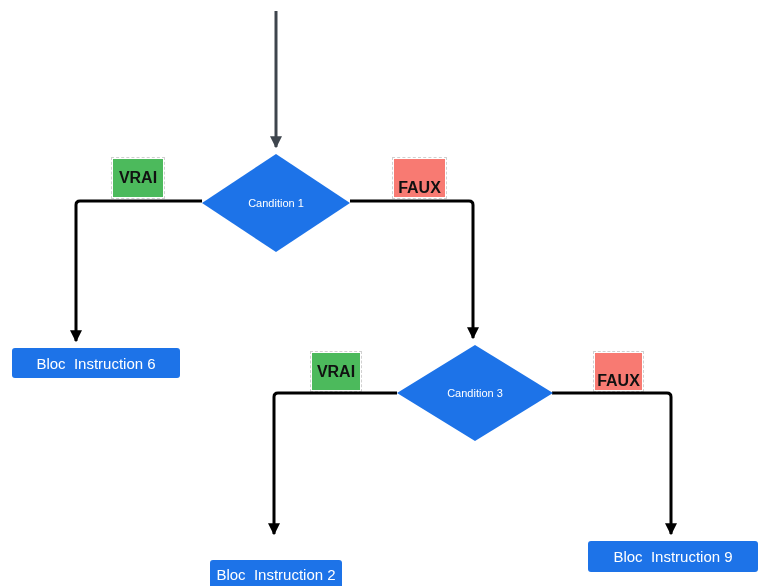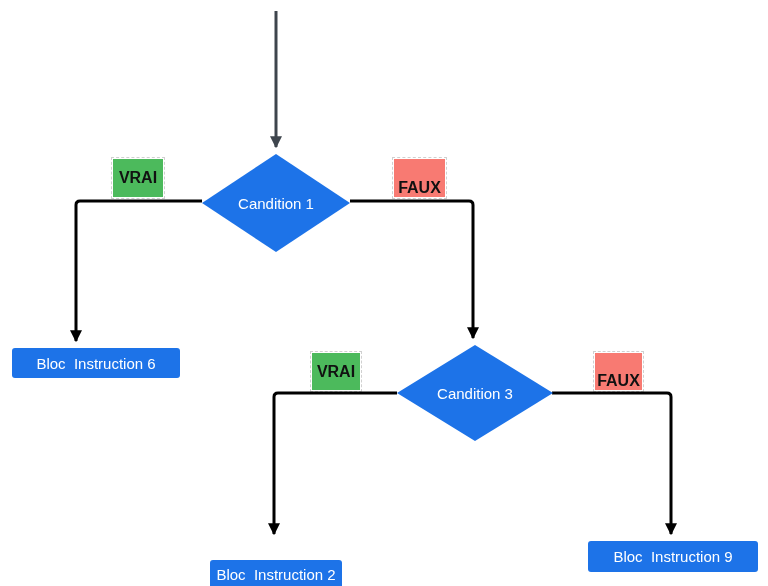--- a/index.html
+++ b/index.html
@@ -38,21 +38,21 @@
     z-index: 2;
     display: flex;
     align-items: center;
     justify-content: center;
     box-sizing: border-box;
   }
   .diamond {
     background: var(--shape-blue, #1d73e8);
     clip-path: polygon(50% 0, 100% 50%, 50% 100%, 0 50%);
     color: var(--shape-text-white, #ffffff);
-    font-size: 15px;
+    font-size: 11px;
   }
   .block {
     background: var(--shape-blue, #1d73e8);
     border-radius: 3px;
     color: var(--shape-text-white, #ffffff);
     font-size: 15px;
     white-space: pre;
   }
   .badge {
     border-radius: 0;

